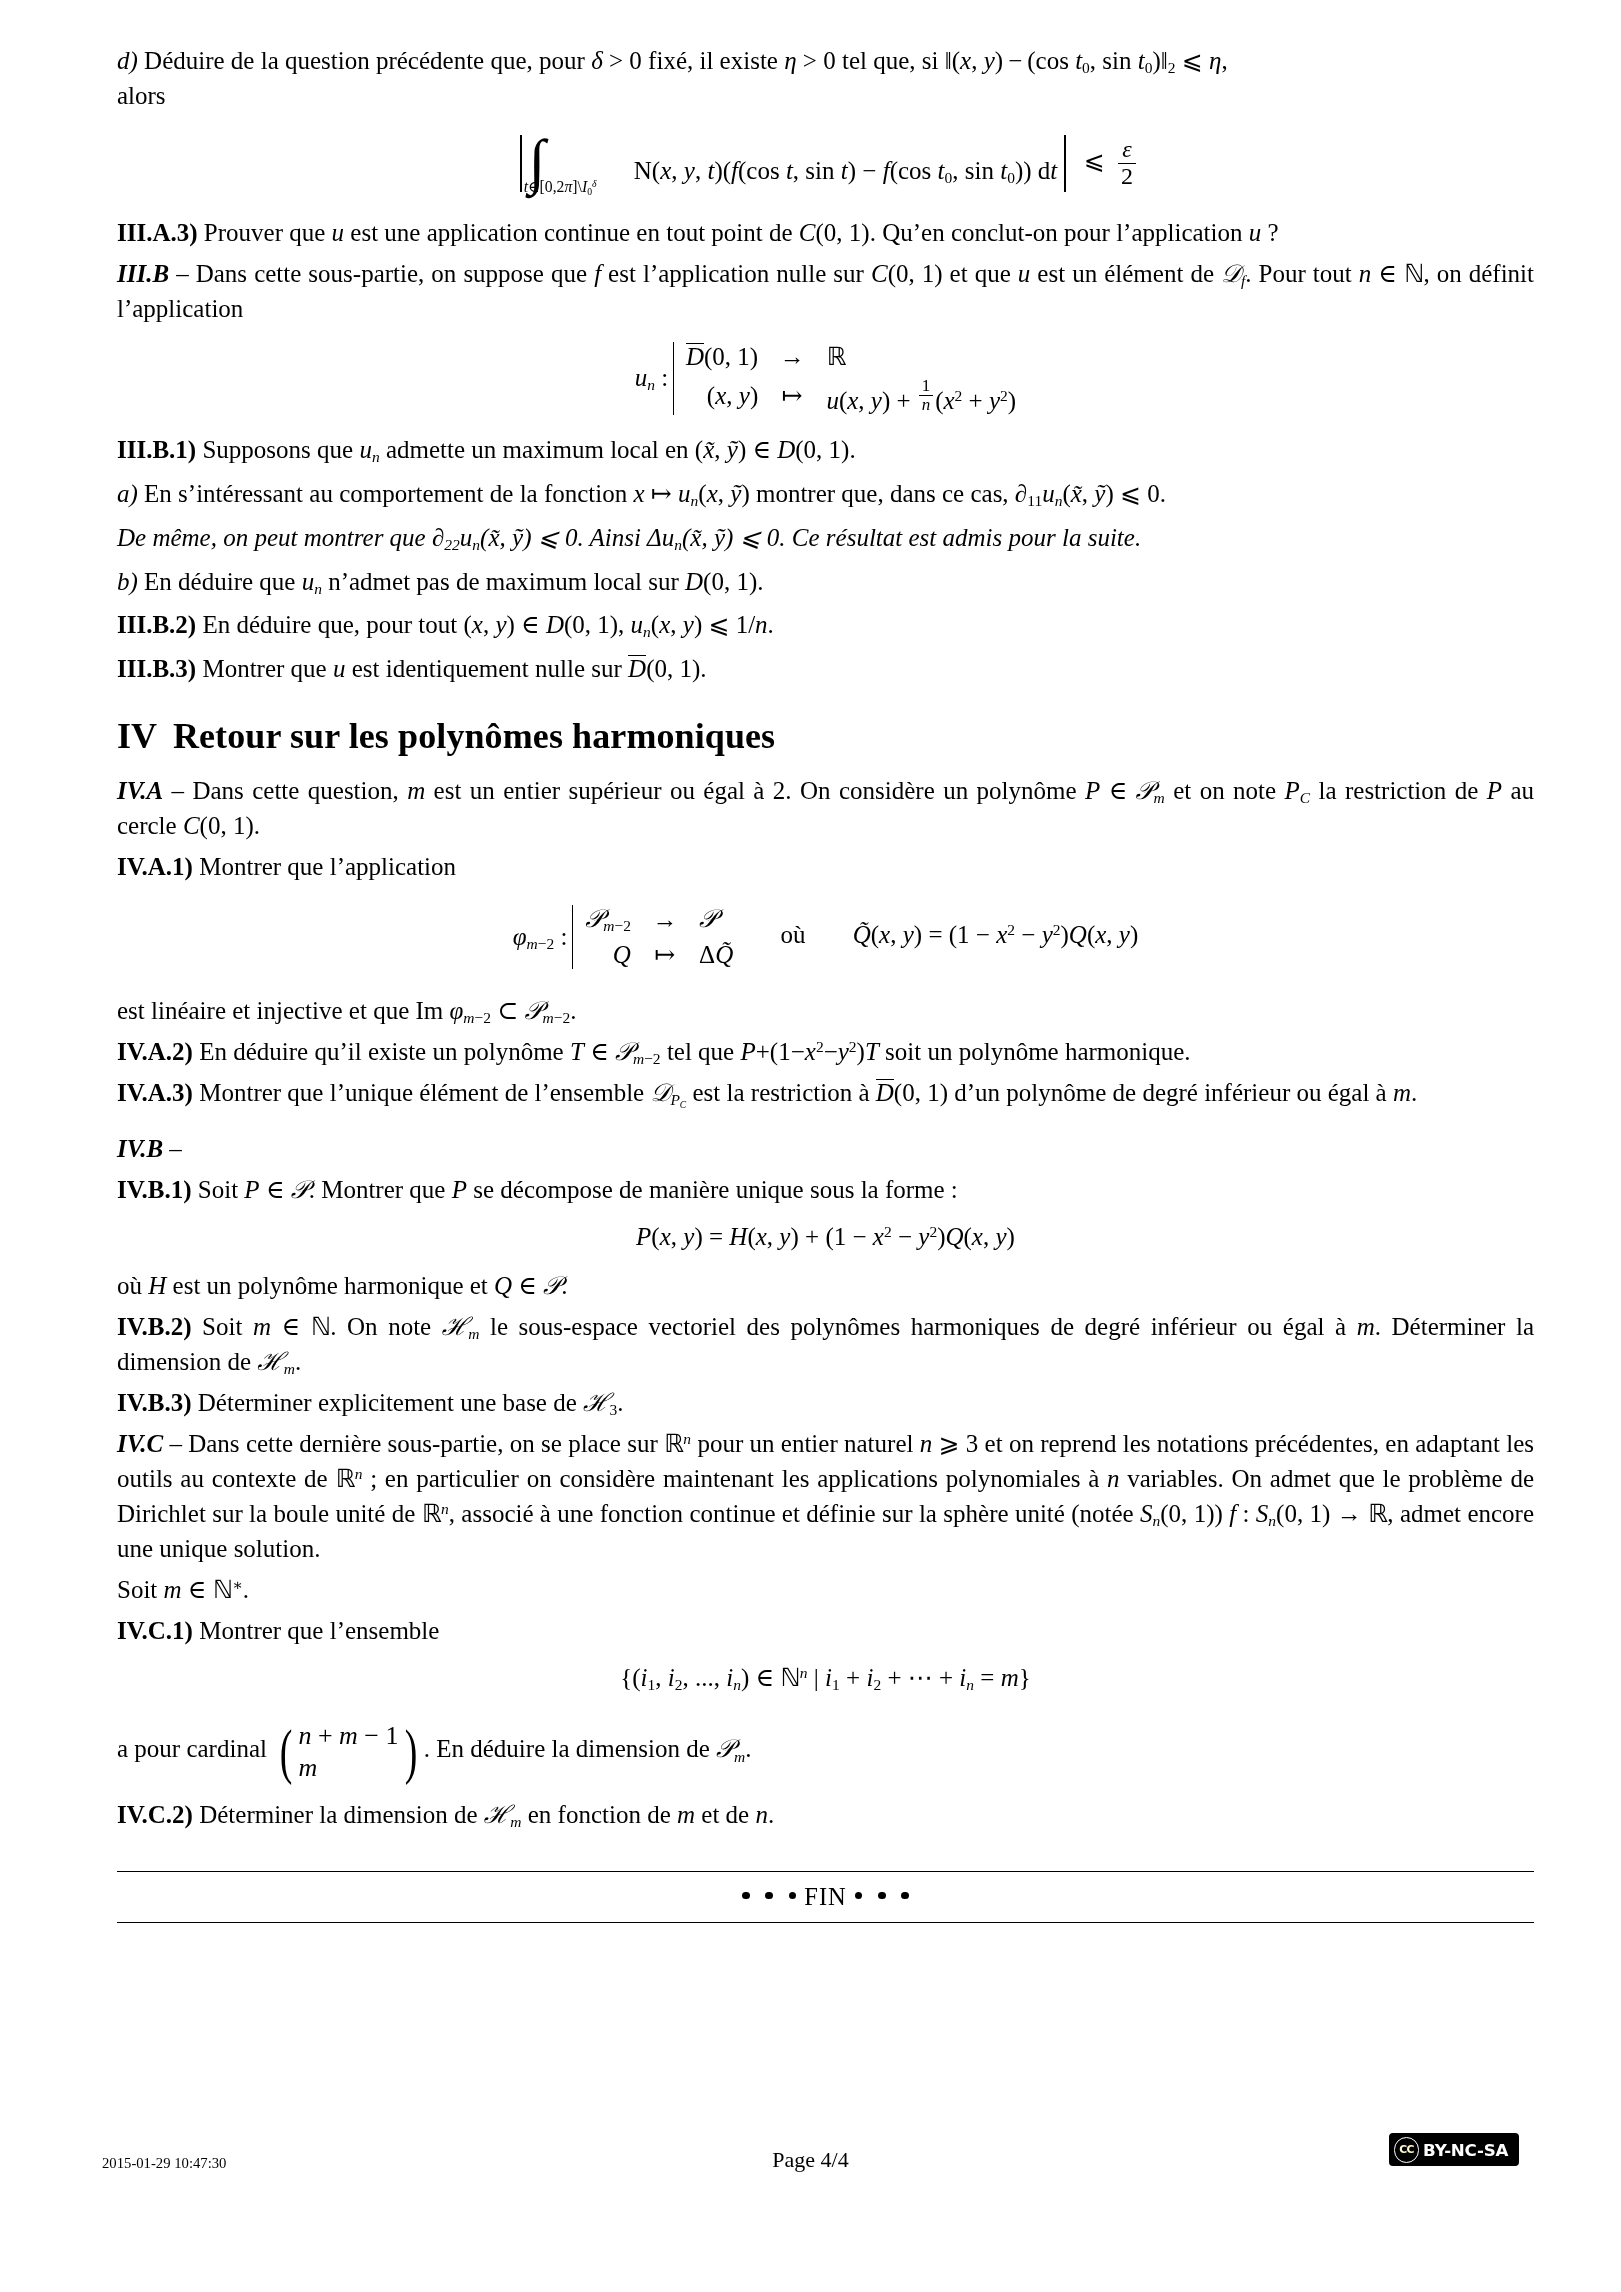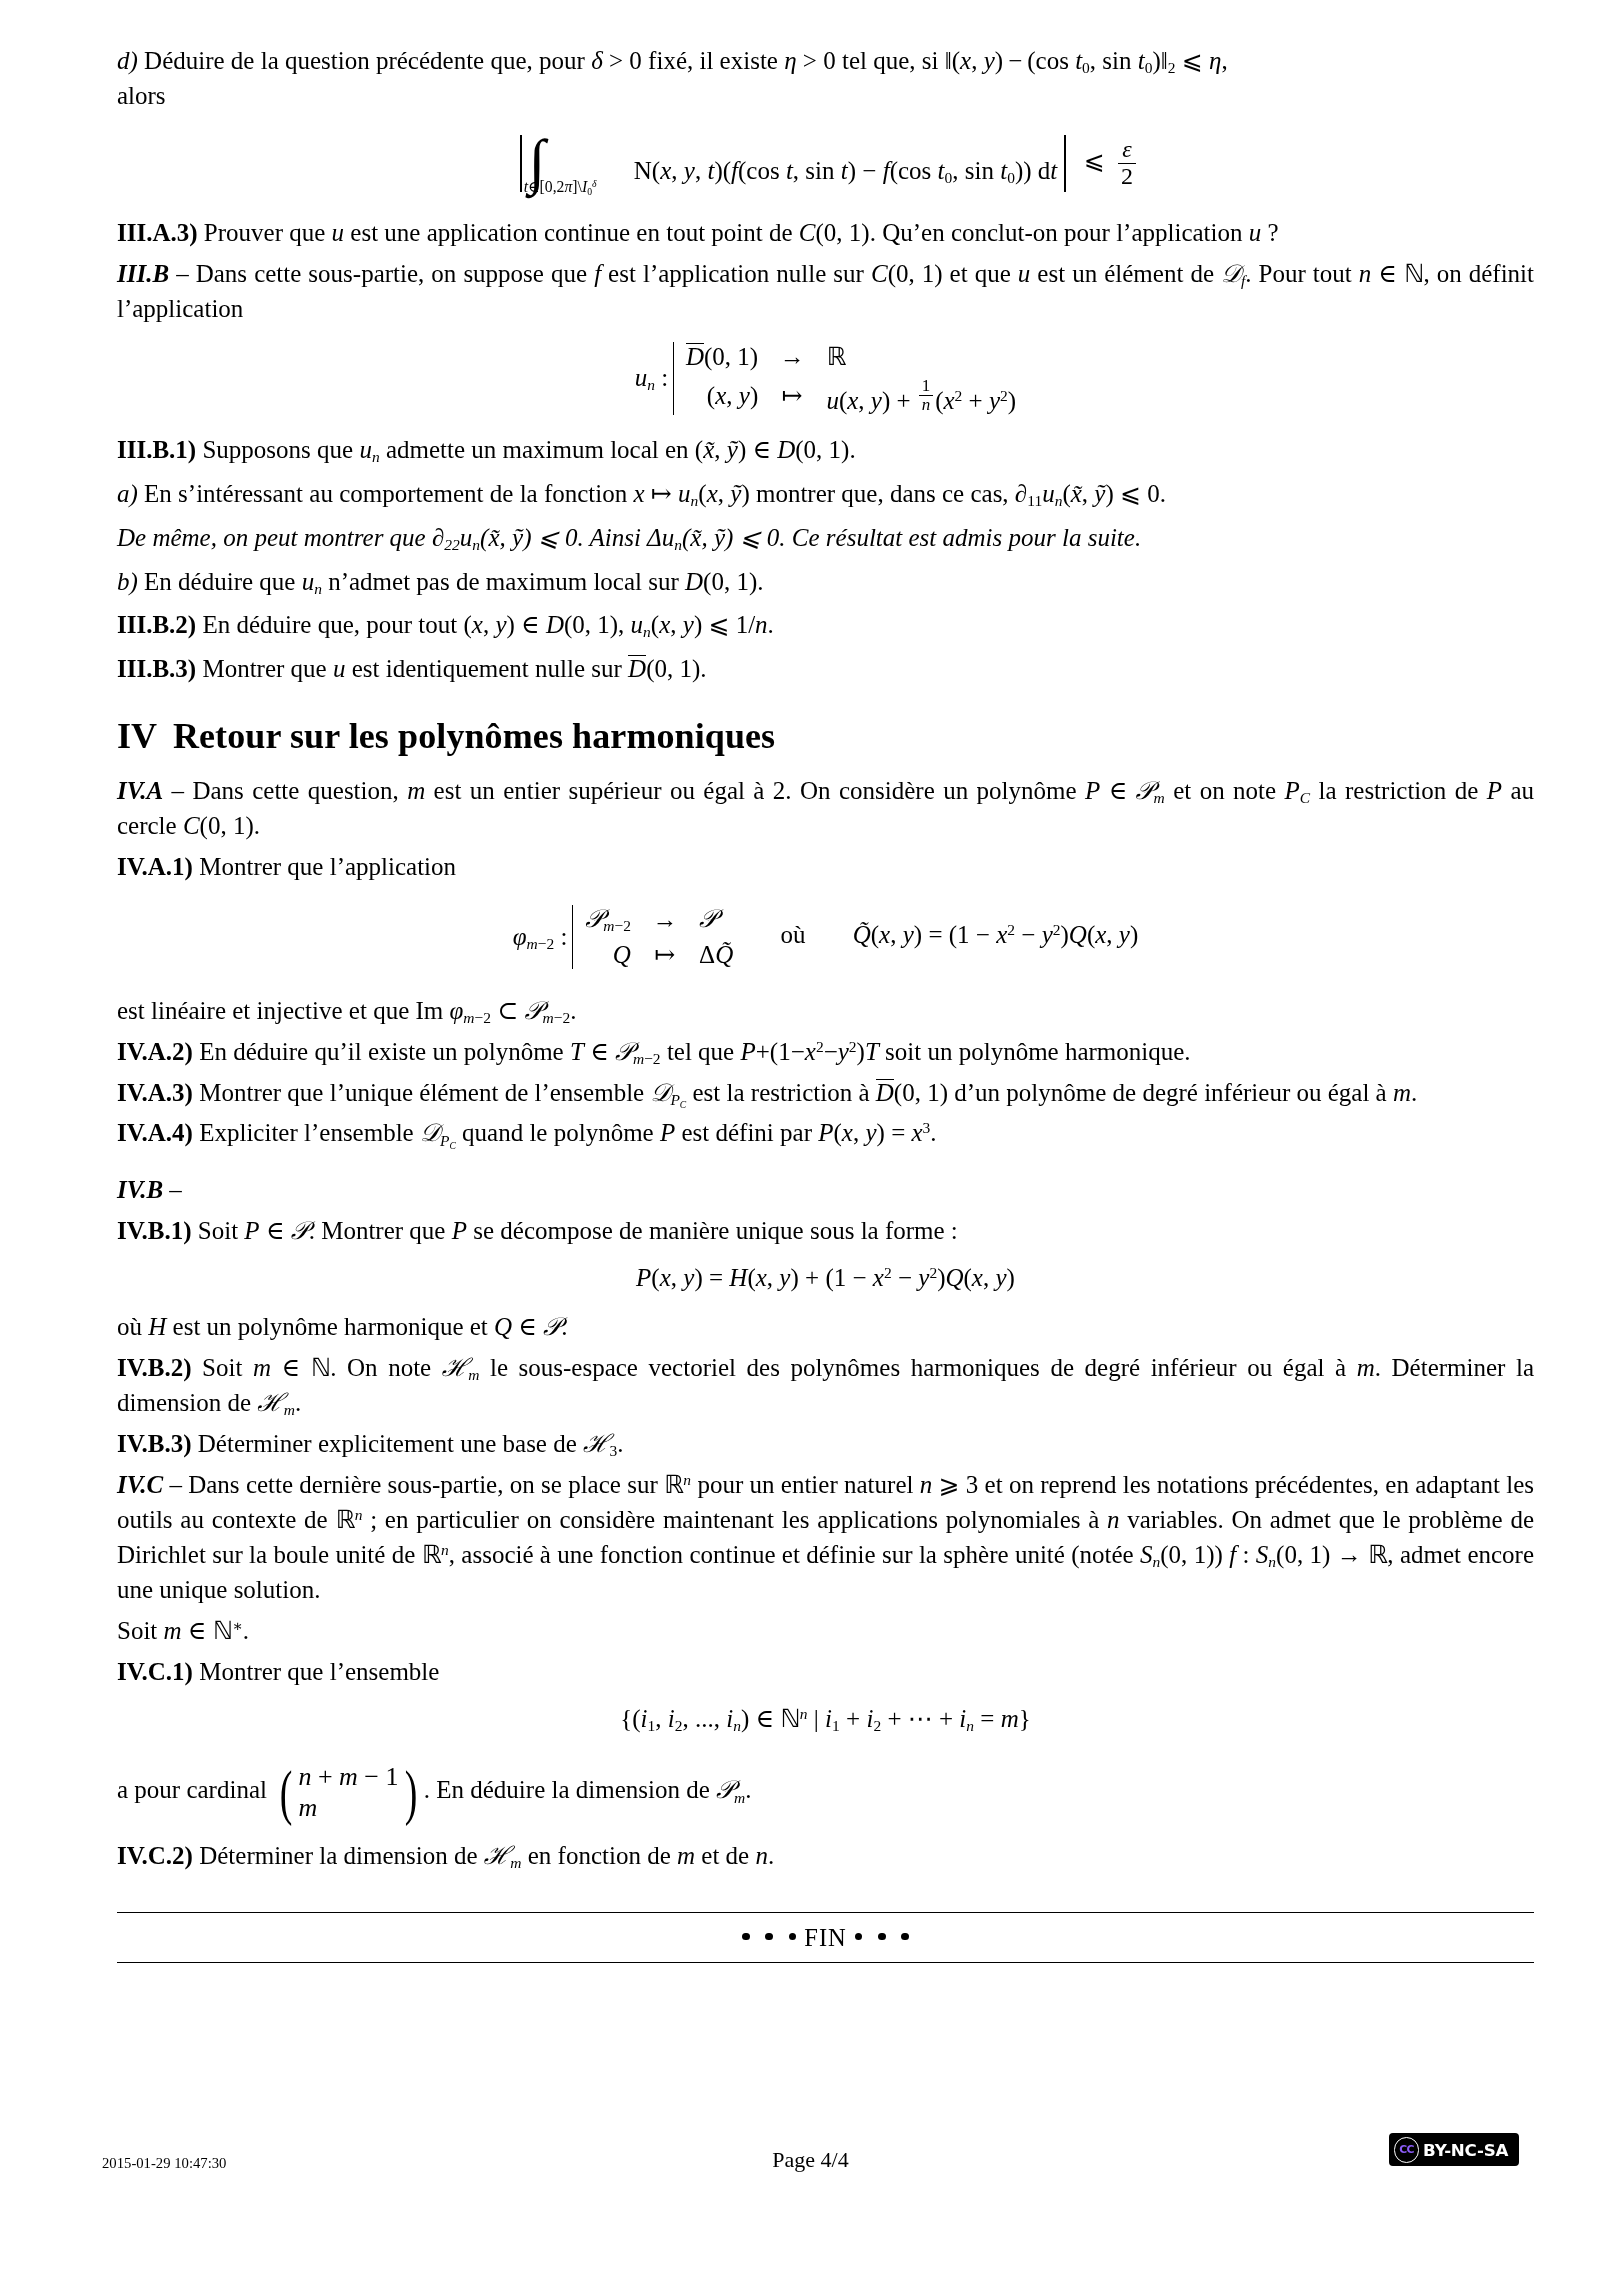--- a/index.html
+++ b/index.html
@@ -234,21 +234,21 @@
     padding: 2.9px;
     height: 27.4px;
     box-sizing: content-box;
   }
   .cc-badge .cc-circle {
     display: inline-flex;
     align-items: center;
     justify-content: center;
     width: 29px;
     height: 27.4px;
-    color: #8b5cf6;
+    color: #fef9c3;
     font-size: 14.7px;
     font-family: "DejaVu Sans", sans-serif;
     font-weight: bold;
   }
   .cc-badge .cc-circle span {
     display: inline-flex;
     align-items: center;
     justify-content: center;
     width: 23.5px; height: 23.5px;
     border: 1.8px solid #fff;
@@ -382,23 +382,20 @@
     </p>
 
     <p class="para">
       <span class="qlabel">IV.A.2)</span> En déduire qu’il existe un polynôme <span class="mi">T</span> ∈ <span class="cal">𝒫</span><sub><span class="mi">m</span>−2</sub> tel que <span class="mi">P</span>+(1−<span class="mi">x</span><sup>2</sup>−<span class="mi">y</span><sup>2</sup>)<span class="mi">T</span> soit un polynôme harmonique.
     </p>
 
     <p class="para">
       <span class="qlabel">IV.A.3)</span> Montrer que l’unique élément de l’ensemble <span class="cal">𝒟</span><sub><span class="mi">P</span><sub class="mi">C</sub></sub> est la restriction à <span class="ovl"><span class="mi">D</span></span>(0, 1) d’un polynôme de degré inférieur ou égal à <span class="mi">m</span>.
     </p>
 
-    <p class="para">
-      <span class="qlabel">IV.A.4)</span> Expliciter l’ensemble <span class="cal">𝒟</span><sub><span class="mi">P</span><sub class="mi">C</sub></sub> quand le polynôme <span class="mi">P</span> est défini par <span class="mi">P</span>(<span class="mi">x</span>, <span class="mi">y</span>) = <span class="mi">x</span><sup>3</sup>.
-    </p>
 
     <p class="para" style="margin-top:21.6px;">
       <span class="slabel">IV.B</span><span> –</span>
     </p>
 
     <p class="para">
       <span class="qlabel">IV.B.1)</span> Soit <span class="mi">P</span> ∈ <span class="cal">𝒫</span>. Montrer que <span class="mi">P</span> se décompose de manière unique sous la forme :
     </p>
 
     <div class="display">

